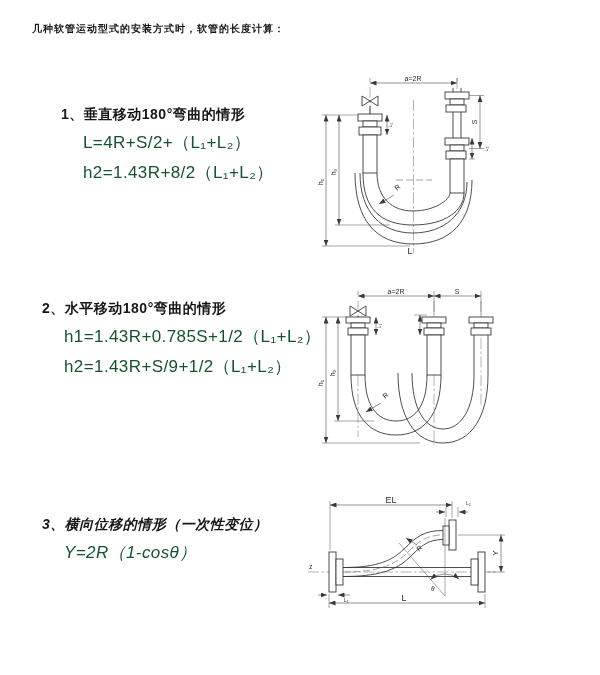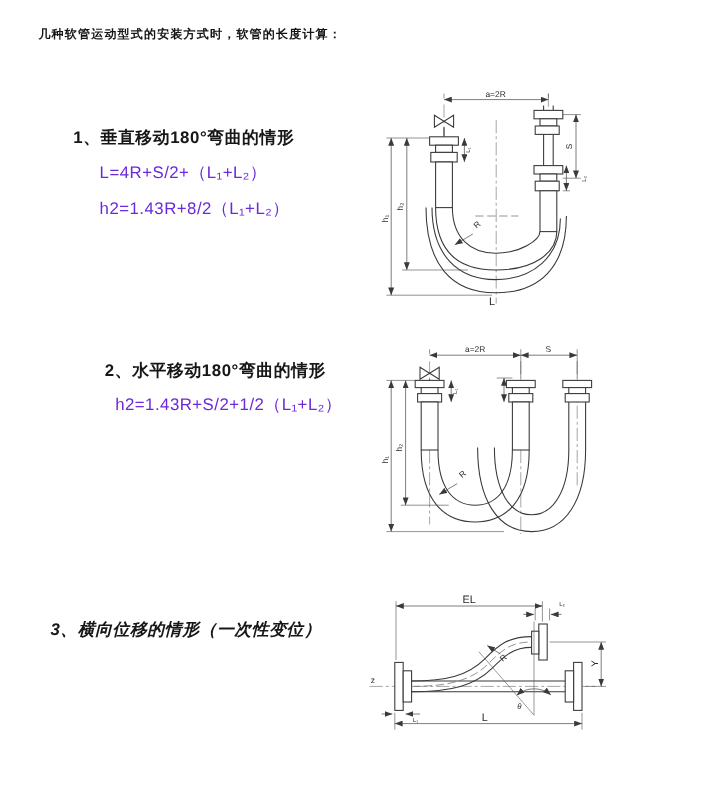--- a/index.html
+++ b/index.html
@@ -7,24 +7,24 @@
     width:600px;height:675px;position:relative;background:#ffffff;
     font-family:"Liberation Sans","DejaVu Sans",sans-serif;color:#1c1c1c;
     overflow:hidden;
   }
   .page-title{
     position:absolute;left:32px;top:22px;font-size:10px;font-weight:bold;
     letter-spacing:1px;color:#151515;
   }
   .section{position:absolute;width:275px;}
   .sec1{left:42px;top:106px;margin-left:19px;}
-  .sec2{left:42px;top:300px;text-align:center;}
+  .sec2{left:42px;top:300px;}
   .sec3{left:42px;top:516px;font-style:italic;}
   .sec-heading{font-size:14px;font-weight:bold;letter-spacing:0.5px;color:#171717;margin-bottom:4px;}
-  .formula{font-size:14px;line-height:30px;padding-left:22px;letter-spacing:0.4px;color:#6d28d9;white-space:nowrap;}
+  .formula{font-size:17px;line-height:30px;padding-left:22px;letter-spacing:0.4px;color:#14532d;white-space:nowrap;}
   .diagram{position:absolute;}
   .dg1{left:312px;top:70px;}
   .dg2{left:310px;top:285px;}
   .dg3{left:300px;top:492px;}
   svg{display:block;}
   svg text{font-family:"Liberation Sans","DejaVu Sans",sans-serif;fill:#2a2a2a;}
   .outline{fill:none;stroke:#3a3a3a;stroke-width:0.9;}
   .flange{fill:#ffffff;stroke:#3a3a3a;stroke-width:0.9;}
   .dim{fill:none;stroke:#4a4a4a;stroke-width:0.6;}
   .ext{fill:none;stroke:#4a4a4a;stroke-width:0.5;}
@@ -133,21 +133,22 @@
     <text class="dimtxt" font-size="8" transform="rotate(-40 87,119)" x="87" y="119" text-anchor="middle">R</text>
     <path class="dim" d="M82,125 L67,134" marker-end="url(#a1)"></path>
   </g>
 
   <text font-size="9" x="98" y="184" text-anchor="middle">L</text>
 </svg>
 </div>
 
 <div class="section sec2">
   <div class="sec-heading">2、水平移动180°弯曲的情形</div>
-  <div class="formula">h2=1.43R+S/2+1/2（L₁+L₂）</div>
+  <div class="formula">h1=1.43R+0.785S+1/2（L₁+L₂）</div>
+  <div class="formula">h2=1.43R+S/9+1/2（L₁+L₂）</div>
 </div>
 
 <div class="diagram dg2">
 <svg width="280" height="172" viewBox="0 0 280 172">
   <defs>
     <marker id="a2" markerUnits="userSpaceOnUse" markerWidth="7" markerHeight="5" refX="6.5" refY="2.5" orient="auto-start-reverse">
       <path d="M0,0 L6.5,2.5 L0,5 Z" fill="#3a3a3a"></path>
     </marker>
     <pattern id="hz2" width="3.2" height="3.2" patternUnits="userSpaceOnUse">
       <path d="M0,0 L3.2,3.2 M3.2,0 L0,3.2" stroke="#555" stroke-width="0.45"></path>
@@ -222,20 +223,21 @@
 
   <g>
     <text class="dimtxt" font-size="8" transform="rotate(-40 77,112)" x="77" y="112" text-anchor="middle">R</text>
     <path class="dim" d="M71,118 L56,127" marker-end="url(#a2)"></path>
   </g>
 </svg>
 </div>
 
 <div class="section sec3">
   <div class="sec-heading">3、横向位移的情形（一次性变位）</div>
+  <div class="formula">Y=2R（1-cosθ）</div>
 </div>
 
 <div class="diagram dg3">
 <svg width="300" height="142" viewBox="0 0 300 142">
   <defs>
     <marker id="a3" markerUnits="userSpaceOnUse" markerWidth="7" markerHeight="5" refX="6.5" refY="2.5" orient="auto-start-reverse">
       <path d="M0,0 L6.5,2.5 L0,5 Z" fill="#3a3a3a"></path>
     </marker>
   </defs>
 

